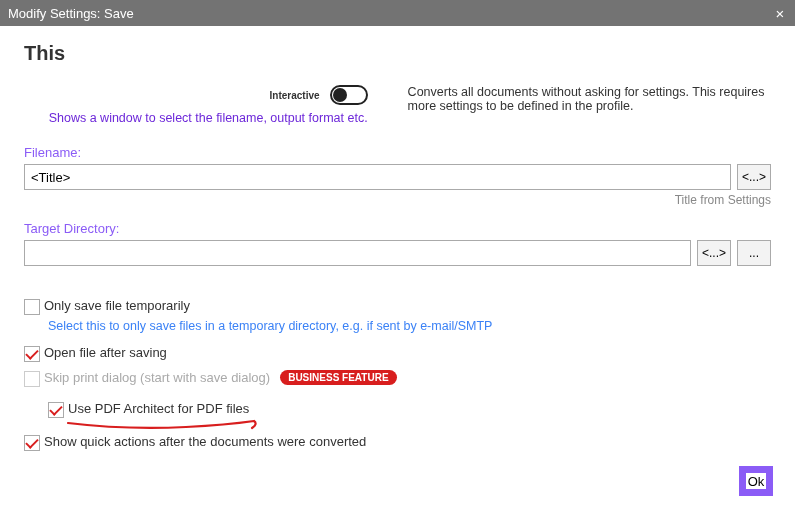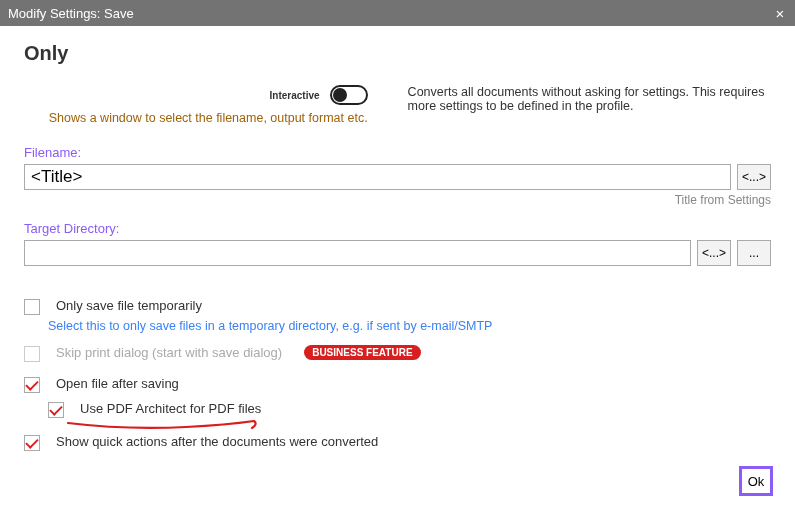--- a/index.html
+++ b/index.html
@@ -88,21 +88,21 @@
   position: absolute;
   left: 1px;
   top: 1px;
   width: 14px;
   height: 14px;
   border-radius: 50%;
   background: #222;
 }
 .mode-desc {
   font-size: 12.5px;
-  color: #a16207;
+  color: #6d28d9;
   text-align: right;
   padding-right: 0;
 }
 .mode-desc-right {
   font-size: 12.5px;
   color: #333;
 }
 
 .field-group {
   margin-bottom: 14px;
@@ -115,21 +115,21 @@
 }
 .field-row {
   display: flex;
   gap: 6px;
 }
 .text-input {
   flex: 1;
   height: 26px;
   border: 1px solid #aaa;
   padding: 0 6px;
-  font-size: 17px;
+  font-size: 13px;
   font-family: inherit;
 }
 .small-btn {
   width: 34px;
   height: 26px;
   border: 1px solid #aaa;
   background: #f3f3f3;
   font-size: 12px;
   cursor: pointer;
   display: flex;
@@ -140,21 +140,21 @@
 .hint {
   font-size: 12px;
   color: #888;
   margin-top: 3px;
   text-align: right;
 }
 
 .checkbox-row {
   display: flex;
   align-items: flex-start;
-  gap: 16px;
+  gap: 4px;
   margin-bottom: 4px;
 }
 .checkbox {
   width: 16px;
   height: 16px;
   border: 1px solid #aaa;
   background: #fff;
   flex-shrink: 0;
   cursor: pointer;
   display: flex;
@@ -210,38 +210,38 @@
 }
 
 .footer {
   position: absolute;
   right: 22px;
   bottom: 14px;
 }
 .ok-btn {
   width: 34px;
   height: 30px;
-  border: 3px solid #8b5cf6;
+  border: 7px solid #8b5cf6;
   background: #fff;
   font-size: 13px;
   cursor: pointer;
   font-family: inherit;
 }
 .section-gap { height: 18px; }
 </style>
 </head>
 <body>
 
 <div class="titlebar">
   <span>Modify Settings: Save</span>
   <span class="close">×</span>
 </div>
 
 <div class="content">
-  <h1>Only</h1>
+  <h1>This</h1>
 
   <div class="mode-row">
     <div class="mode-col-left">
       <div class="mode-header">
         <span class="mode-label-active">Interactive</span>
         <div class="toggle">
           <div class="knob"></div>
         </div>
       </div>
       <div class="mode-desc">Shows a window to select the filename, output format etc.</div>
@@ -270,31 +270,31 @@
   </div>
 
   <div class="section-gap"></div>
 
   <div class="checkbox-row">
     <div class="checkbox"></div>
     <span class="check-label">Only save file temporarily</span>
   </div>
   <div class="check-sub">Select this to only save files in a temporary directory, e.g. if sent by e-mail/SMTP</div>
 
+  <div class="checkbox-row" style="margin-bottom:8px;">
+    <div class="checkbox checked"></div>
+    <span class="check-label">Open file after saving</span>
+  </div>
+
   <div class="checkbox-row" style="margin-bottom:14px;">
     <div class="checkbox disabled"></div>
     <span class="check-label disabled">Skip print dialog (start with save dialog)</span>
     <span class="badge">BUSINESS FEATURE</span>
   </div>
 
-  <div class="checkbox-row" style="margin-bottom:8px;">
-    <div class="checkbox checked"></div>
-    <span class="check-label">Open file after saving</span>
-  </div>
-
   <div class="indent" style="margin-bottom:16px;">
     <div class="checkbox-row">
       <div class="checkbox checked"></div>
       <span class="check-label">Use PDF Architect for PDF files</span>
     </div>
     <svg class="underline-mark" width="200" height="14">
       <path d="M 2 4 Q 60 11 120 8 Q 160 6 188 2 Q 192 5 186 9" stroke="#d81e1e" stroke-width="2.2" fill="none" stroke-linecap="round"></path>
     </svg>
   </div>
 

